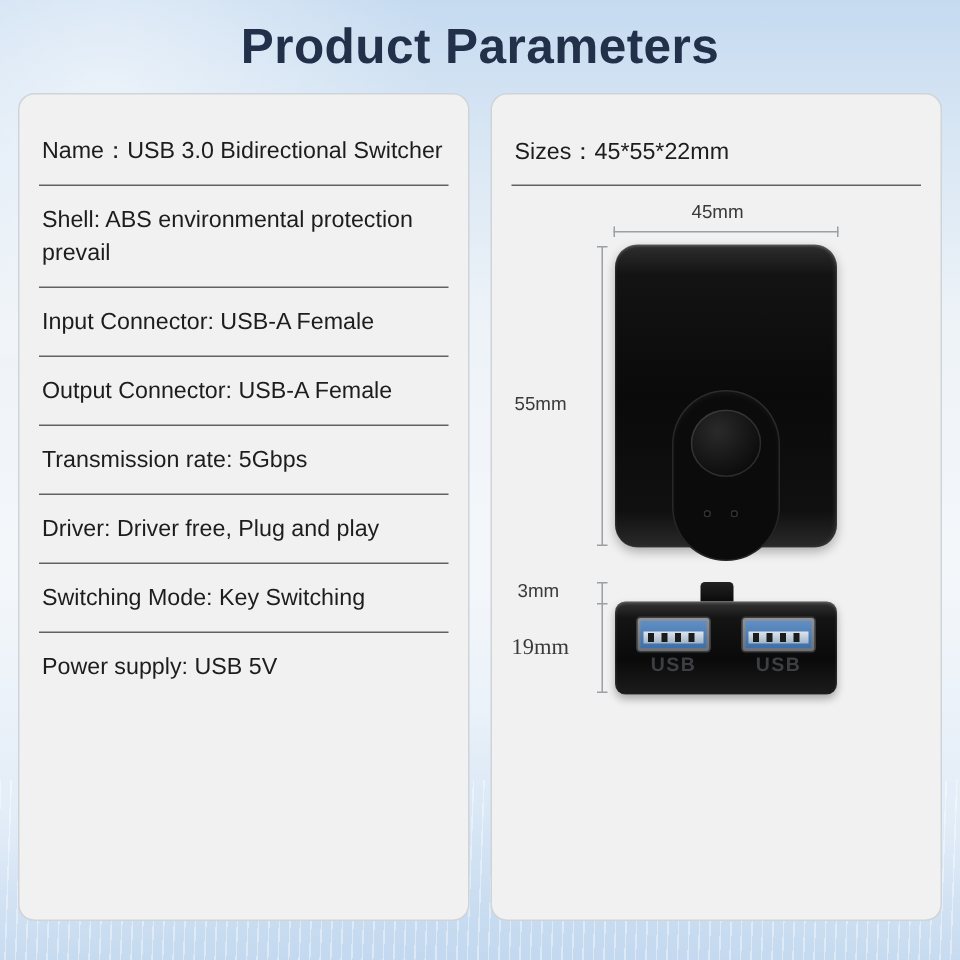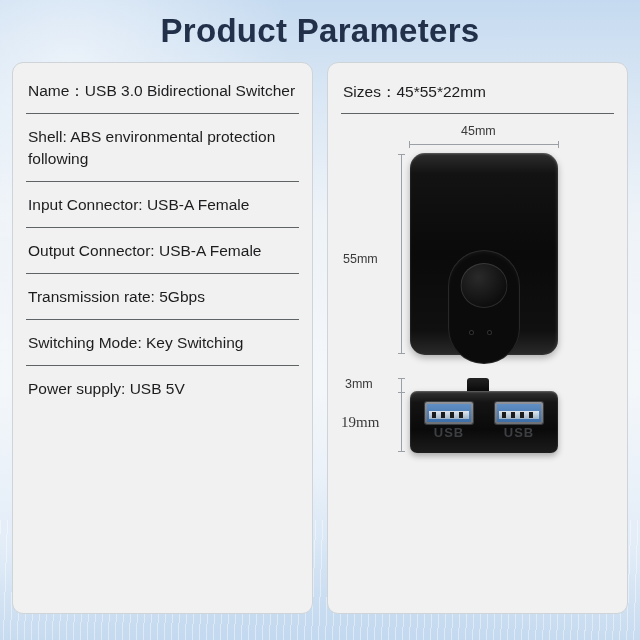--- a/index.html
+++ b/index.html
@@ -26,21 +26,21 @@
     position:absolute; top:12px; left:0; width:640px;
     text-align:center; font-size:33px; font-weight:bold;
     letter-spacing:.3px; color:#22304a;
   }
   .panels{
     position:absolute; top:62px; left:12px; width:616px; height:552px;
     display:flex; gap:14px;
   }
   .panel{
     background:#f1f1f1; border:1px solid #cfd4d9; border-radius:11px;
-    flex:1; padding:6px 13px; position:relative; overflow:hidden;
+    flex:1; padding:16px 13px; position:relative; overflow:hidden;
   }
   .rows{ display:flex; flex-direction:column; }
   .row{ padding:12px 2px 11px 2px; border-bottom:1px solid #5e6366; }
   .row:last-child{ border-bottom:none; }
   .row-text{ font-size:15.5px; color:#1d1d1f; line-height:1.42; }
   .r-name  { padding-top:11px; }
   .r-last  { border-bottom:none; }
   
   .sizes-row{ padding:12px 2px 10px 2px; border-bottom:1px solid #5e6366; }
   .note{ font-size:15.5px; color:#1d1d1f; line-height:1.44; padding:13px 2px 6px 2px; }
@@ -117,30 +117,33 @@
 <div class="page-title">Product Parameters</div>
 
 <div class="panels">
 
   <div class="panel">
     <div class="rows">
       <div class="row r-name">
         <div class="row-text">Name：USB 3.0 Bidirectional Switcher</div>
       </div>
       <div class="row">
-        <div class="row-text">Shell: ABS environmental protection following</div>
+        <div class="row-text">Shell: ABS environmental protection prevail</div>
       </div>
       <div class="row">
         <div class="row-text">Input Connector: USB-A Female</div>
       </div>
       <div class="row">
         <div class="row-text">Output Connector: USB-A Female</div>
       </div>
       <div class="row">
         <div class="row-text">Transmission rate: 5Gbps</div>
+      </div>
+      <div class="row">
+        <div class="row-text">Driver: Driver free, Plug and play</div>
       </div>
       <div class="row">
         <div class="row-text">Switching Mode: Key Switching</div>
       </div>
       <div class="row">
         <div class="row-text">Power supply: USB 5V</div>
       </div>
     </div>
   </div>
 

